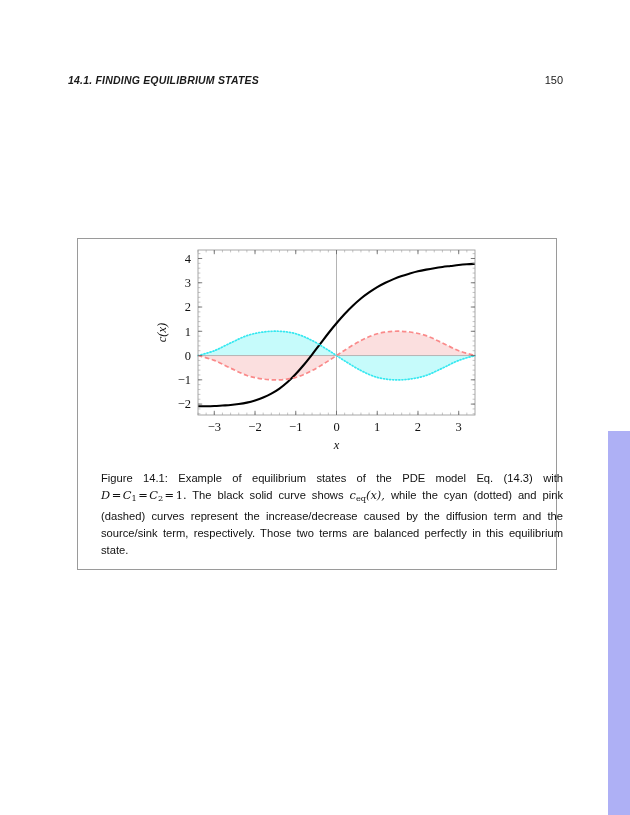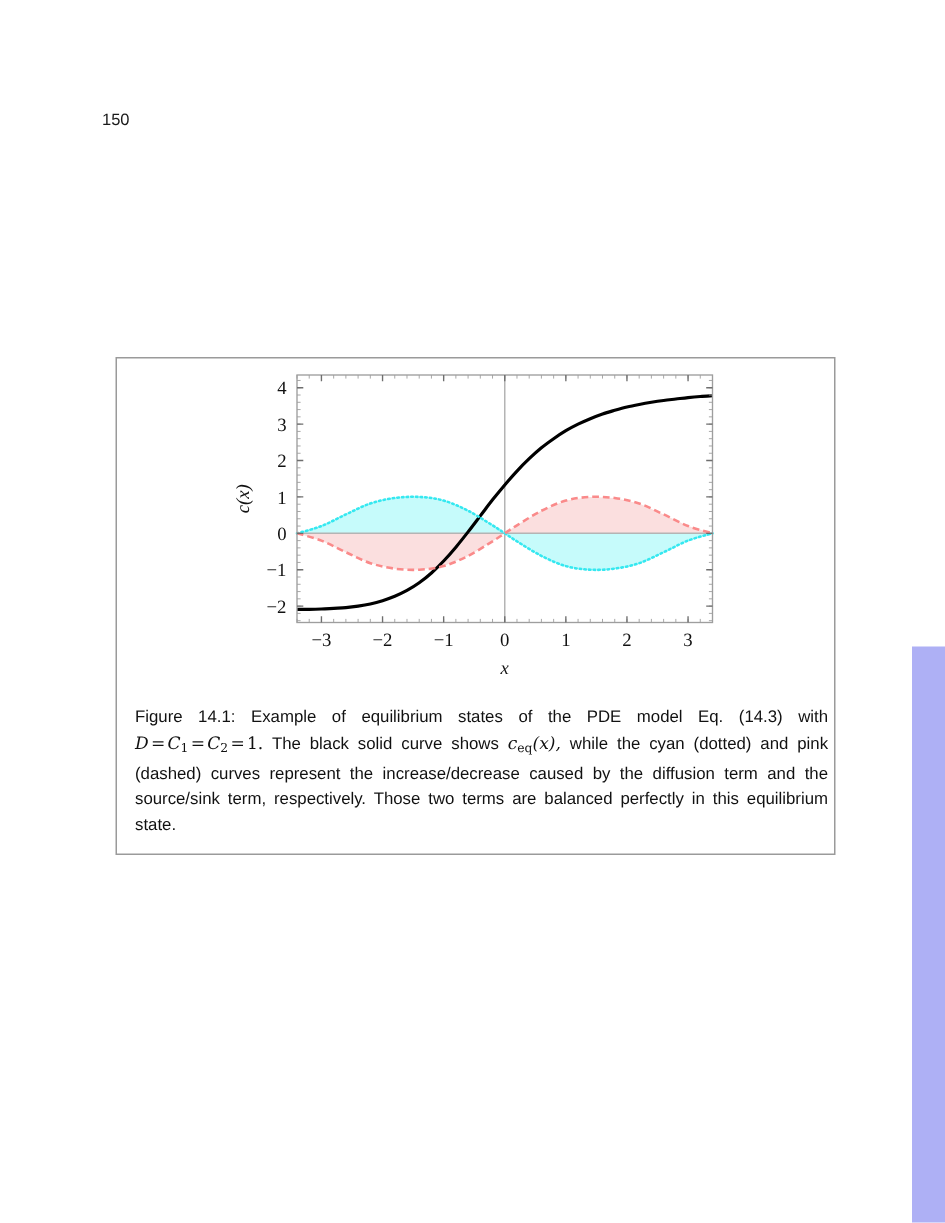--- a/index.html
+++ b/index.html
@@ -58,21 +58,21 @@
     left: 0px;
     top: 0px;
     width: 480px;
     height: 218px;
   }
   #plot-svg { display: block; }
 
   
   #figure-caption {
     position: absolute;
-    left: 12px;
+    left: 23px;
     top: 231px;
     width: 462px;
     font-size: 11.2px;
     line-height: 17.3px;
     color: #111111;
     text-align: justify;
     text-justify: inter-word;
   }
   .mathit {
     font-family: "DejaVu Serif", serif;
@@ -112,20 +112,21 @@
     top: 431px;
     width: 22px;
     height: 384px;
     background: #aeb0f5;
   }
 </style>
 </head>
 <body>
 
 <div id="page-header">
+  <span id="header-title">14.1.  FINDING EQUILIBRIUM STATES</span>
   <span id="header-page-number">150</span>
 </div>
 
 <div id="figure-box">
 
   <div id="figure-plot">
     <svg id="plot-svg" width="480" height="218" viewBox="0 0 480 218">
         <path d="M 120 116.55147058823528 L 120 116.55147058823528 L 136.2941176470588 111.6985294117647 L 152.58823529411762 103.93382352941175 L 168.88235294117646 96.65441176470588 L 185.1764705882353 93.01470588235294 L 201.47058823529412 92.28676470588233 L 217.76470588235293 94.71323529411764 L 234.05882352941177 101.50735294117646 L 250.35294117647058 111.21323529411764 L 258.5 116.55147058823528 L 266.6470588235294 121.88970588235294 L 282.94117647058823 131.59558823529412 L 299.2352941176471 138.38970588235293 L 315.52941176470586 140.81617647058823 L 331.82352941176475 140.08823529411765 L 348.11764705882354 136.4485294117647 L 364.4117647058823 129.1691176470588 L 380.7058823529412 121.40441176470588 L 397 116.55147058823528 L 397 116.55147058823528 Z" fill="#c6fbfb" stroke="none"></path>
         <path d="M 120 116.55147058823528 L 120 116.55147058823528 L 136.2941176470588 121.40441176470588 L 152.58823529411762 129.1691176470588 L 168.88235294117646 136.4485294117647 L 185.1764705882353 140.08823529411765 L 201.47058823529412 140.81617647058823 L 217.76470588235293 138.38970588235293 L 234.05882352941177 131.59558823529412 L 250.35294117647058 121.88970588235294 L 258.5 116.55147058823528 L 266.6470588235294 111.21323529411764 L 282.94117647058823 101.50735294117646 L 299.2352941176471 94.71323529411764 L 315.52941176470586 92.28676470588233 L 331.82352941176475 93.01470588235294 L 348.11764705882354 96.65441176470588 L 364.4117647058823 103.93382352941175 L 380.7058823529412 111.6985294117647 L 397 116.55147058823528 L 397 116.55147058823528 Z" fill="#fbdfdf" stroke="none"></path>
         <line x1="120" y1="116.55147058823528" x2="397" y2="116.55147058823528" stroke="#b4b4b4" stroke-width="1"></line>

